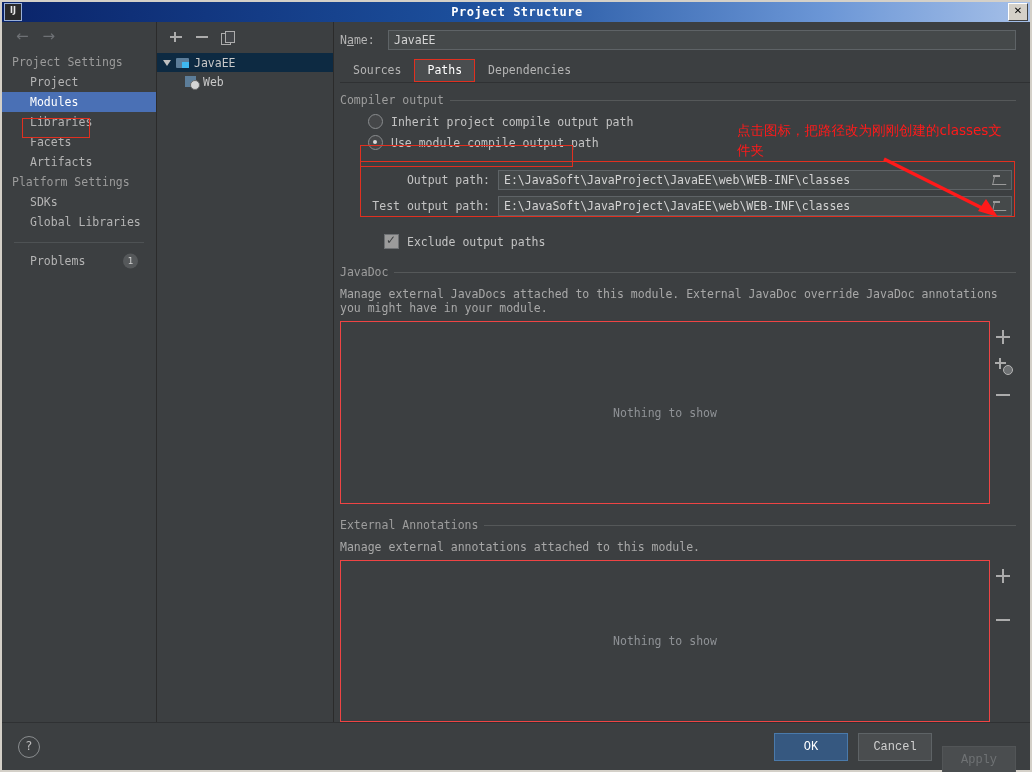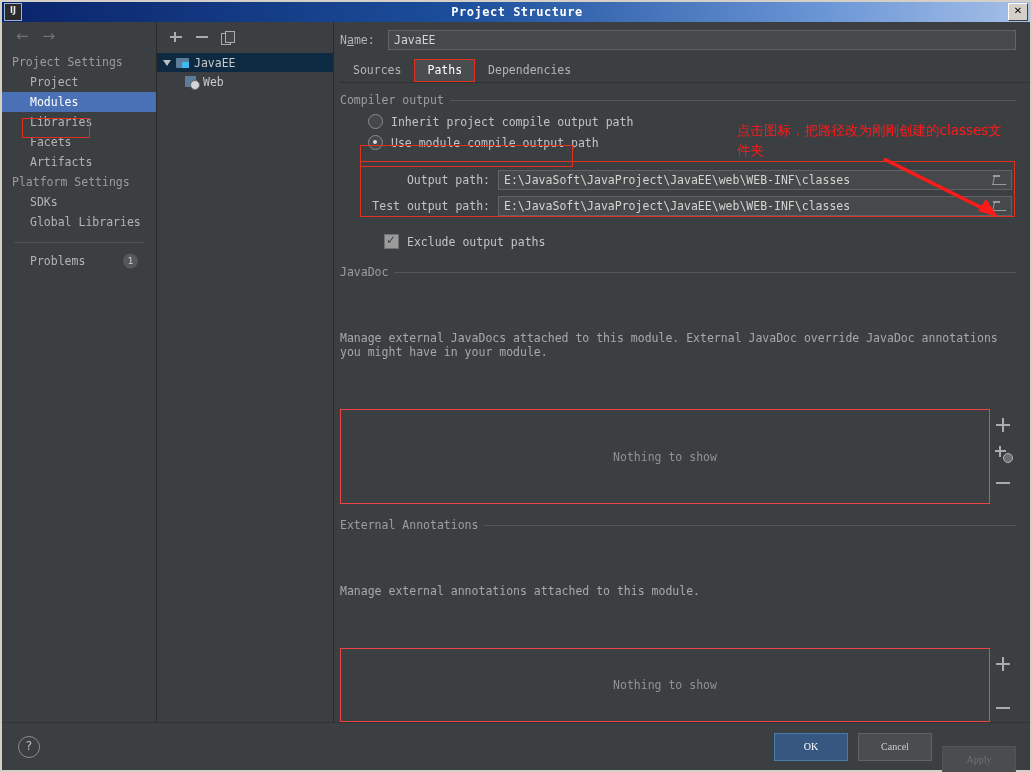--- a/index.html
+++ b/index.html
@@ -288,21 +288,21 @@
   .checkbox {
     width: 13px; height: 13px; background: #9b9b9b;
     border: 1px solid #6e7174; position: relative; flex: none; cursor: pointer;
   }
   .checkbox.checked::after {
     content:"✓"; position:absolute; left:1px; top:-2px;
     color:#3c3f41; font-size:12px; font-family:"DejaVu Sans", sans-serif;
   }
   .check-label { color: #c3c3c3; font-size: 11.5px; }
 
-  .section { margin-top: 14px; display: flex; flex-direction: column; min-height: 0; gap: 44px; }
+  .section { margin-top: 14px; display: flex; flex-direction: column; min-height: 0; }
   .desc {
     color: #a8a8a8; font-size: 11.5px;
     line-height: 14px; margin: 4px 0 6px 0; max-width: 690px;
   }
   .list-wrap { display: flex; min-height: 0; }
   .list-box {
     flex: 1; background: #3c3f41;
     border: 1px solid #ef4444;
     position: relative; min-width: 0;
   }
@@ -349,24 +349,24 @@
   .help-btn {
     width: 20px; height: 20px; border-radius: 50%;
     border: 1px solid #8a8d8f; color: #bdbdbd;
     font-size: 12px; line-height: 19px; text-align: center;
     font-family: "DejaVu Sans", sans-serif; cursor: pointer;
   }
   .footer-spacer { flex: 1; }
   .btn {
     min-width: 72px; height: 26px;
     background: #4a4d4f; border: 1px solid #5e6366;
-    color: #cfcfcf; font-size: 10px;
+    color: #cfcfcf; font-size: 12px;
     display: flex; align-items: center; justify-content: center;
     cursor: pointer;
-    font-family: Liberation Serif, serif;
+    font-family: Liberation Mono, monospace;
   }
   .btn.primary { background: #365880; border-color: #4a7aab; color: #ffffff; }
   .btn.disabled { color: #6f7274; border-color: #525557; margin-top: 26px; }
 </style>
 </head>
 <body>
 
 <div class="window">
 
   <div class="titlebar">

